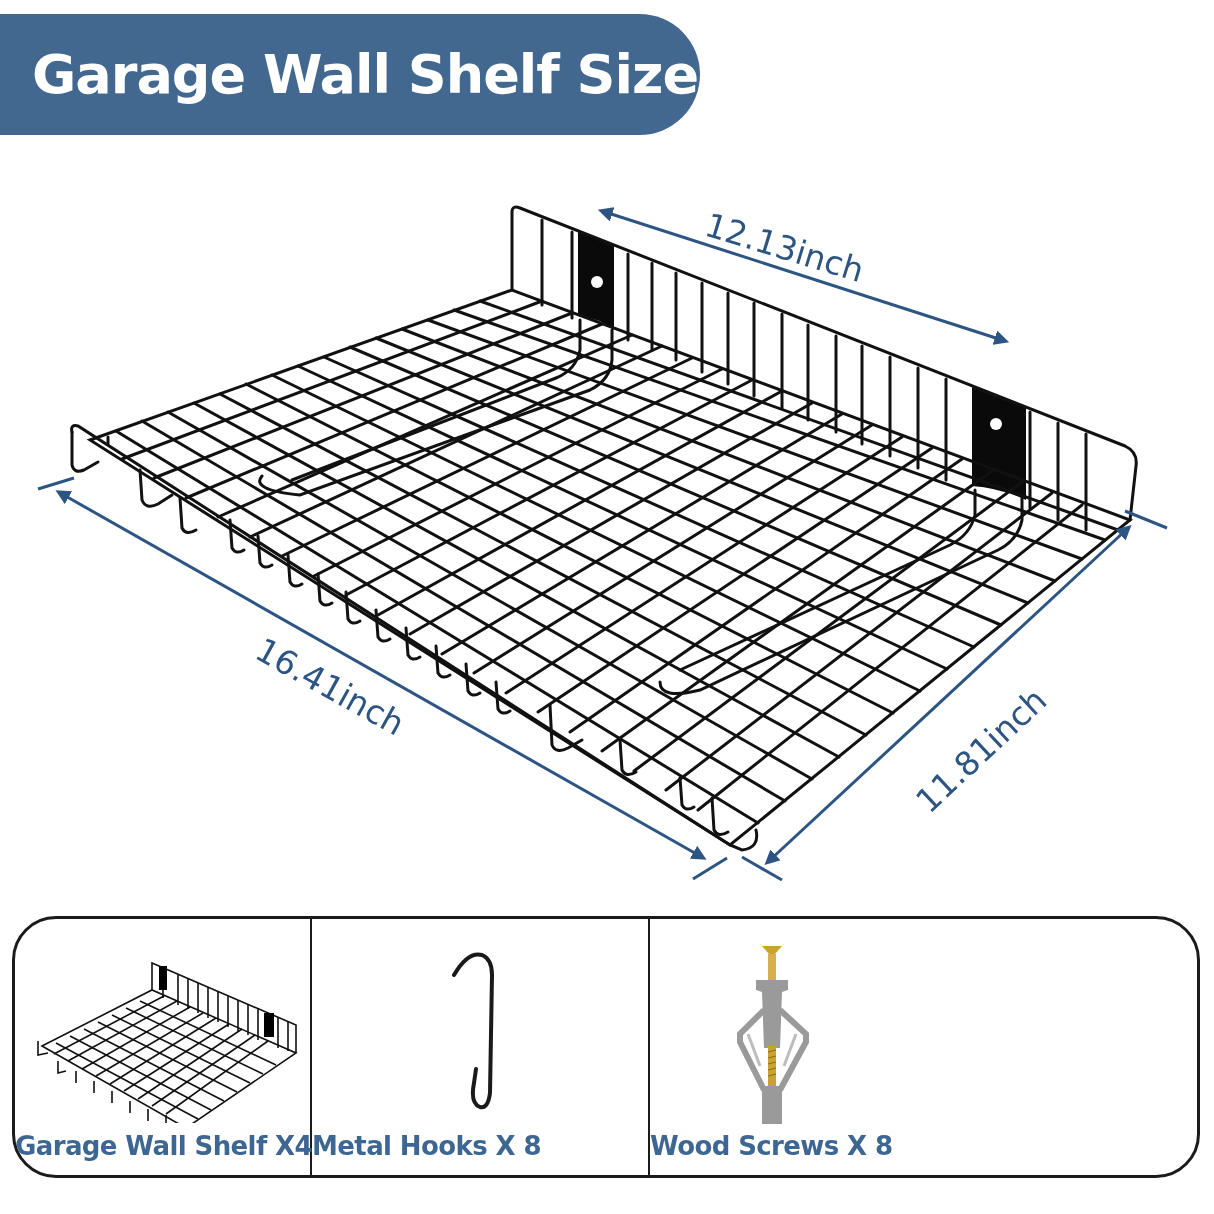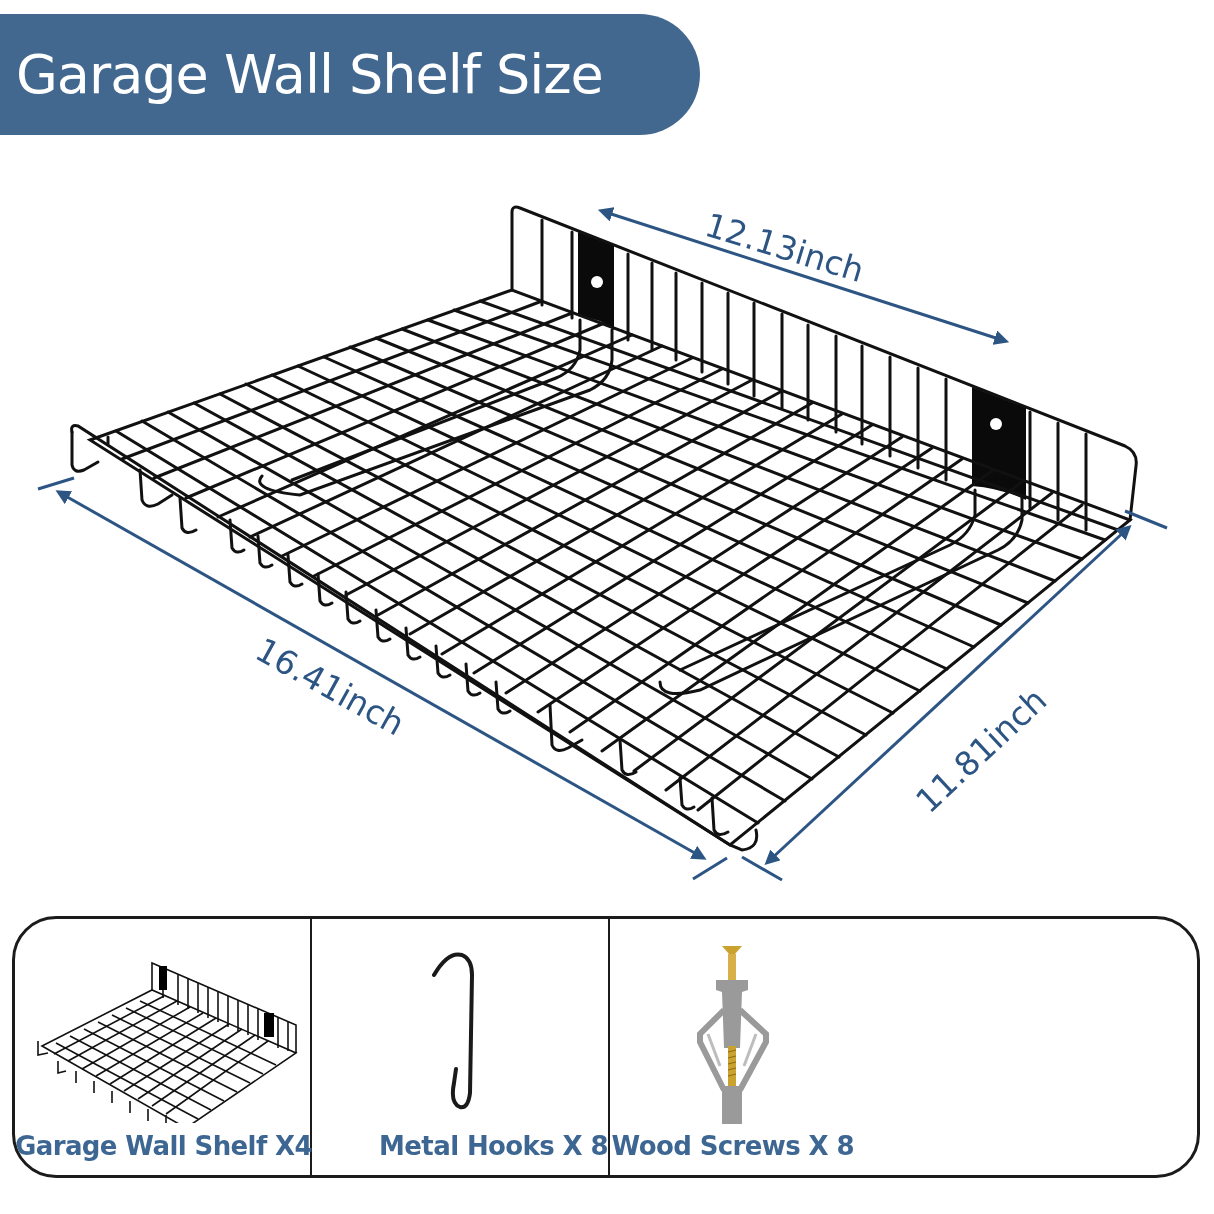--- a/index.html
+++ b/index.html
@@ -5,21 +5,21 @@
   html, body { margin: 0; padding: 0; background: #ffffff; }
   body { width: 1214px; height: 1214px; position: relative; overflow: hidden;
          font-family: "Liberation Sans", "DejaVu Sans", sans-serif; }
 
   .title-banner {
     position: absolute; left: 0; top: 14px; width: 700px; height: 121px;
     background: #42688f; border-radius: 0 61px 61px 0;
     display: flex; align-items: center;
   }
   .title-text {
-    margin-left: 16px; color: #ffffff; font-size: 54px; font-weight: normal;
+    margin-left: 32px; color: #ffffff; font-size: 54px; font-weight: bold;
     font-family: "DejaVu Sans", sans-serif; letter-spacing: -1px; white-space: nowrap;
   }
 
   .hero { position: absolute; left: 0; top: 150px; width: 1214px; height: 750px; }
   .hero svg { position: absolute; left: 0; top: 0; }
 
   .dim-label {
     position: absolute; color: #2d5584; font-family: "DejaVu Sans", sans-serif;
     font-size: 33px; white-space: nowrap; transform-origin: 0 0;
   }
@@ -30,21 +30,21 @@
     display: flex; overflow: hidden; background: #ffffff;
   }
   .cell {
     flex: 0 0 auto; height: 100%; position: relative; box-sizing: border-box;
     border-right: 2px solid #1b1b1b;
   }
   .cell:last-child { border-right: none; }
   .cell-img { position: absolute; left: 0; right: 0; top: 14px; height: 200px;
               display: flex; justify-content: center; align-items: center; }
   .cell-label {
-    position: absolute; left: 0; right: 0; bottom: 14px; text-align: right;
+    position: absolute; left: 0; right: 0; bottom: 14px; text-align: left;
     color: #3d6792; font-size: 26px; font-weight: bold; white-space: nowrap;
     font-family: "DejaVu Sans", sans-serif; letter-spacing: -0.6px;
   }
 </style>
 </head>
 <body>
 
 <div class="title-banner">
   <span class="title-text">Garage Wall Shelf Size</span>
 </div>
@@ -214,21 +214,21 @@
           <line x1="138" y1="171" x2="240" y2="98"></line>
           <path d="M10,98 L10,112 L20,110 M30,118 L30,130 L38,128 M48,128 L48,140 M66,138 L66,150 M84,148 L84,160 M102,158 L102,170 M120,166 L120,178 M138,172 L138,184"></path>
         </g>
         <rect x="131" y="23" width="8" height="24" fill="#000"></rect>
         <rect x="236" y="70" width="10" height="24" fill="#000"></rect>
       </svg>
     </div>
     <div class="cell-label">Garage Wall Shelf  X4</div>
   </div>
 
-  <div class="cell" style="width:298px;">
+  <div class="cell" style="width:338px;">
     <div class="cell-img">
       <svg width="80" height="180" viewBox="0 0 80 180">
         <path d="M14,32 Q28,8 42,12 Q52,16 52,32 L50,150 Q48,166 40,164 Q30,160 34,140 L36,126" stroke="#1a1a1a" stroke-width="4" fill="none" stroke-linecap="round"></path>
       </svg>
     </div>
     <div class="cell-label">Metal Hooks  X 8</div>
   </div>
 
   <div class="cell" style="width:244px;">
     <div class="cell-img">

